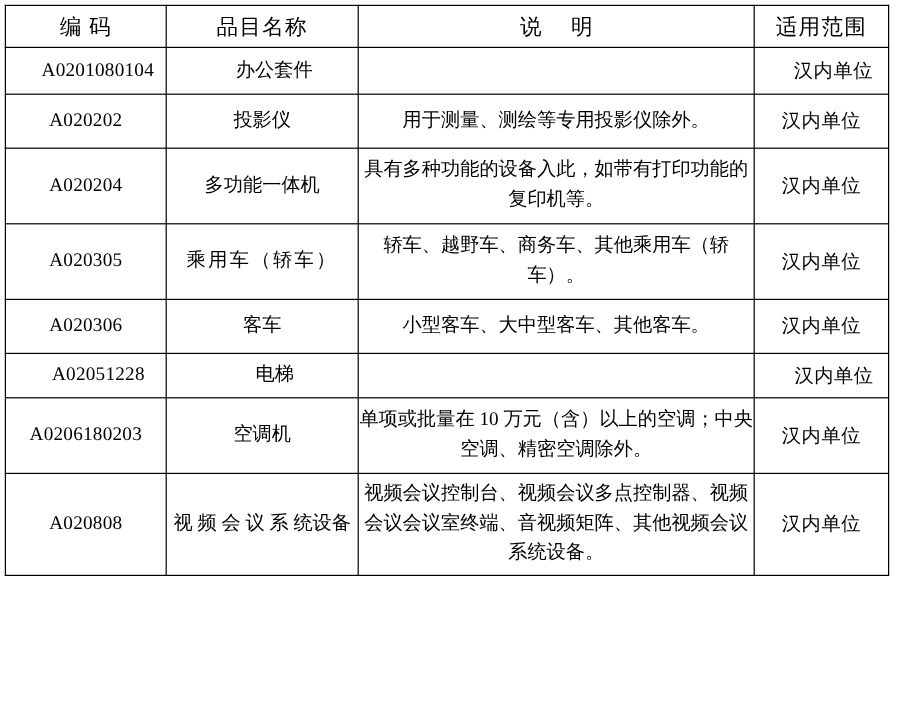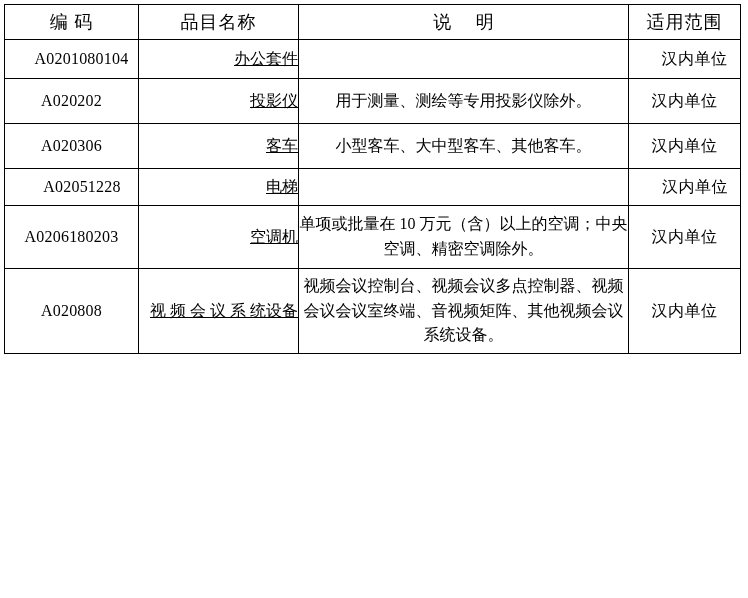--- a/index.html
+++ b/index.html
@@ -51,24 +51,23 @@
   tbody td {
     font-size: 16px;
   }
   td.code {
     text-align: center;
     padding: 6px 2px;
     font-family: "Liberation Serif", "DejaVu Serif", serif;
     letter-spacing: 0.2px;
   }
   td.name {
-    text-align: right;
+    text-align: center;
     padding: 6px 8px;
     line-height: 1.5;
-    text-decoration: underline;
   }
   td.name.spread {
     letter-spacing: 2px;
   }
   td.desc {
     text-align: center;
     padding: 6px 9px;
     line-height: 1.55;
   }
   td.scope {
@@ -112,20 +111,32 @@
         <td class="name">办公套件</td>
         <td class="desc"></td>
         <td class="scope">汉内单位</td>
       </tr>
       <tr class="r-h3">
         <td class="code">A020202</td>
         <td class="name">投影仪</td>
         <td class="desc">用于测量、测绘等专用投影仪除外。</td>
         <td class="scope">汉内单位</td>
       </tr>
+      <tr class="r-h4">
+        <td class="code">A020204</td>
+        <td class="name">多功能一体机</td>
+        <td class="desc">具有多种功能的设备入此，如带有打印功能的复印机等。</td>
+        <td class="scope">汉内单位</td>
+      </tr>
+      <tr class="r-h6">
+        <td class="code">A020305</td>
+        <td class="name spread">乘用车（轿车）</td>
+        <td class="desc">轿车、越野车、商务车、其他乘用车（轿车）。</td>
+        <td class="scope">汉内单位</td>
+      </tr>
       <tr class="r-h7">
         <td class="code">A020306</td>
         <td class="name">客车</td>
         <td class="desc">小型客车、大中型客车、其他客车。</td>
         <td class="scope">汉内单位</td>
       </tr>
       <tr class="r-h8">
         <td class="code">A02051228</td>
         <td class="name">电梯</td>
         <td class="desc"></td>

